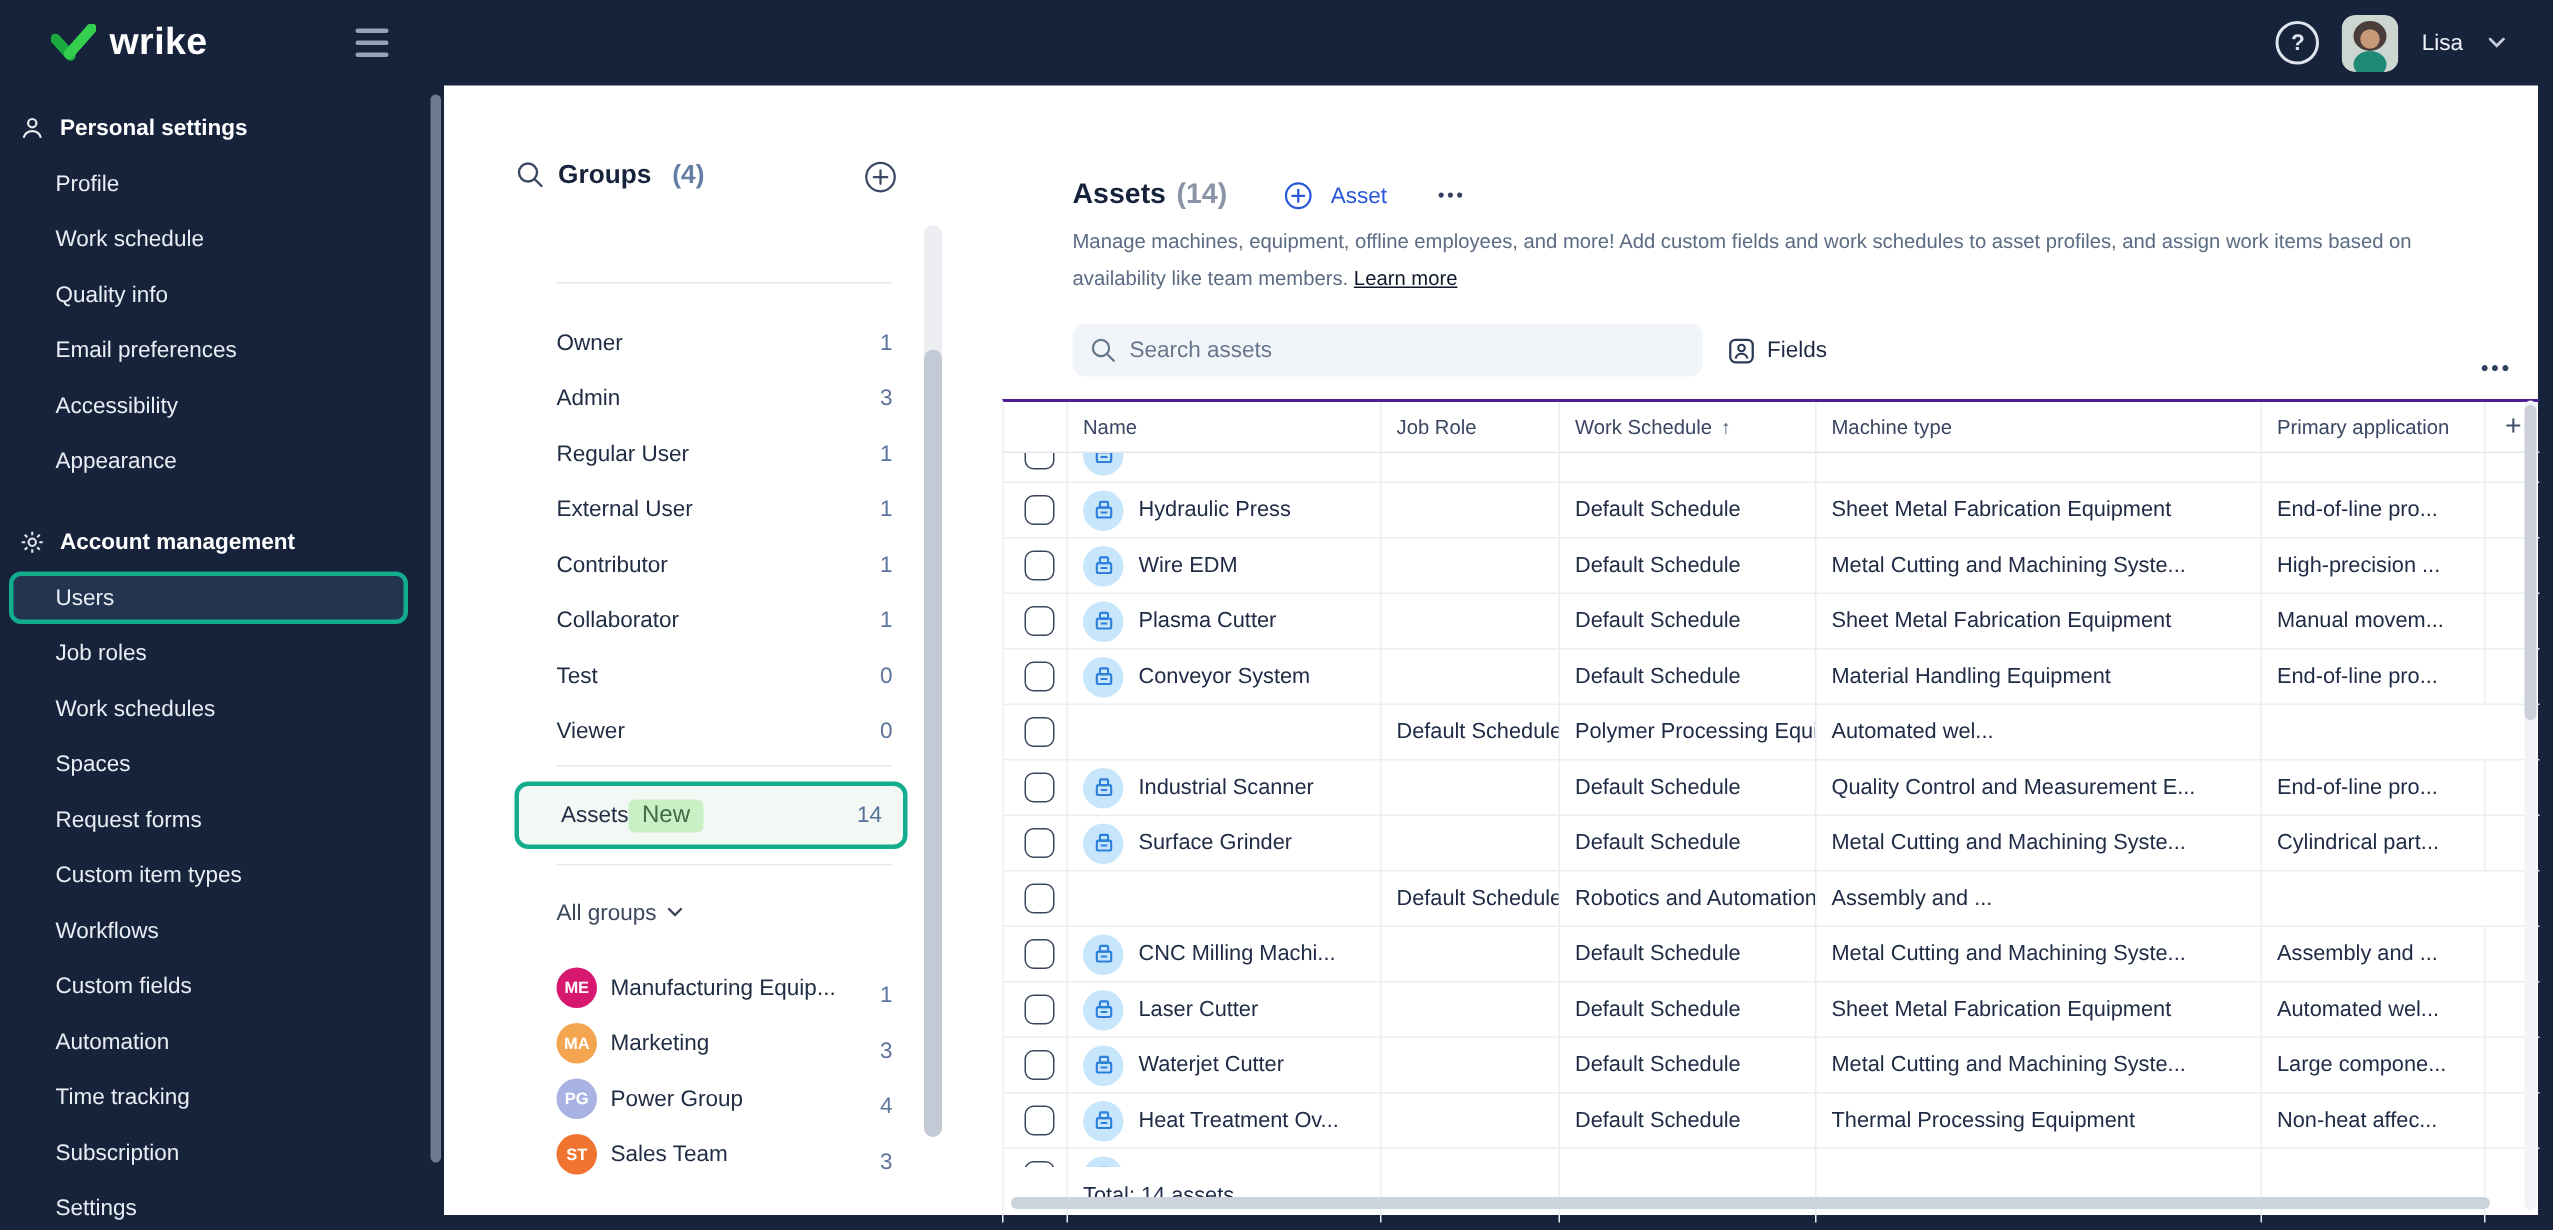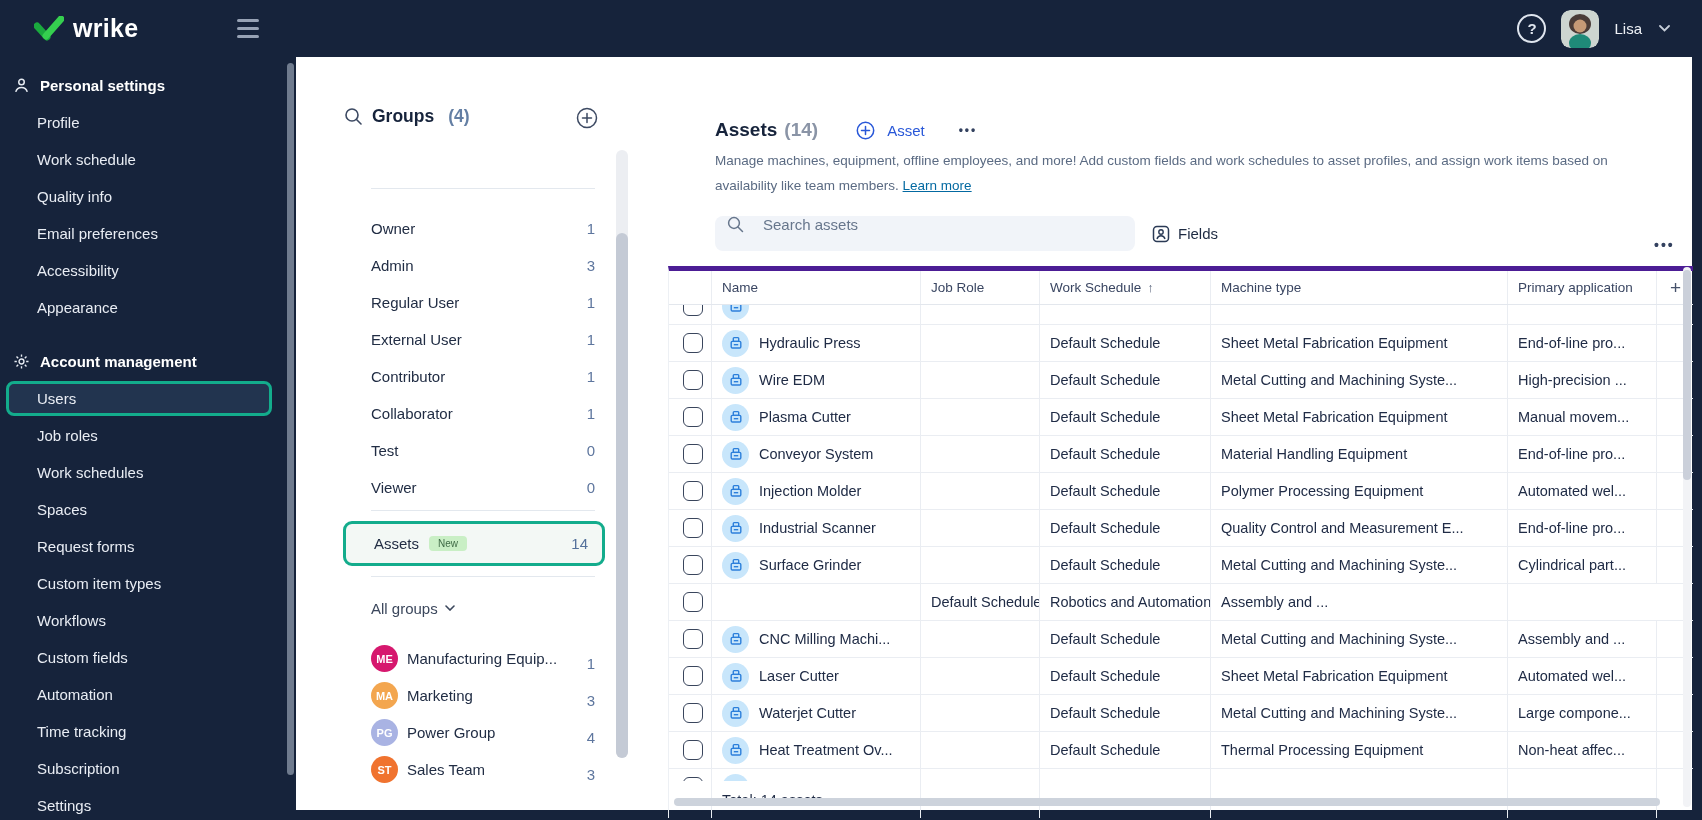--- a/index.html
+++ b/index.html
@@ -43,50 +43,50 @@
   .gp-plus { position:absolute; left:280px; top:50px; width:22px; height:22px; color:#3c4962; cursor:pointer; }
   .gp-divider { position:absolute; left:75px; width:224px; height:1px; background:#e3e8ee; }
   .grole-list { position:absolute; left:75px; top:143px; width:224px; }
   .grow { height:37px; display:flex; align-items:flex-end; justify-content:space-between; cursor:pointer; }
   .grow-label { font-size:15px; color:#212d44; white-space:nowrap; }
   .grow-count { font-size:15px; color:#5e769e; }
   .assets-box { position:absolute; left:47px; top:464px; width:262px; height:45px;
     border:3px solid #13ac8c; border-radius:9px; background:#f3f8f5;
     display:flex; align-items:center; padding:0 14px 0 28px; cursor:pointer; }
   .assets-label { font-size:15px; color:#212d44; }
-  .new-badge { margin-left:10px; background:#c9efc5; color:#3f6b46; font-size:10px; padding:2px 9px; border-radius:4px; }
+  .new-badge { background:#c9efc5; color:#3f6b46; font-size:16px; padding:2px 9px; border-radius:4px; }
   .assets-count { margin-left:auto; font-size:15px; color:#54719b; }
   .allgroups { position:absolute; left:75px; top:538px; height:26px; display:flex; align-items:center; gap:7px;
     font-size:15px; color:#3b475c; cursor:pointer; }
   .glist { position:absolute; left:75px; top:578px; width:224px; }
   .g-avatar { width:27px; height:27px; border-radius:50%; color:#ffffff; font-size:11px; font-weight:700;
     display:flex; align-items:center; justify-content:center; margin-right:9px; flex:none; }
   .grow .gleft { display:flex; align-items:center; min-width:0; }
   .gp-scroll-track { position:absolute; left:320px; top:93px; width:12px; height:608px; background:#eceef2; border-radius:6px; }
   .gp-scroll-thumb { position:absolute; left:0; top:83px; width:12px; height:525px; background:#c4cad5; border-radius:6px; }
   
   .asset-title { position:absolute; left:419px; top:59px; height:28px; display:flex; align-items:center; }
   .asset-title .t { font-size:19px; font-weight:700; color:#16233b; }
   .asset-title .c { font-size:19px; font-weight:700; color:#8a94a6; margin-left:7px; }
   .add-asset { display:flex; align-items:center; gap:12px; margin-left:38px; color:#2857d8; font-size:15px; cursor:pointer; }
   .dots { color:#33415f; font-size:12px; letter-spacing:2px; font-weight:700; cursor:pointer; }
   .title-dots { margin-left:34px; }
   .desc { position:absolute; left:419px; top:91px; width:960px; font-size:13.5px; line-height:25px; color:#5b6b83; }
-  .desc a { color:#0369a1; text-decoration:underline; cursor:pointer; }
+  .desc a { color:#0f172a; text-decoration:underline; cursor:pointer; }
   .search-box { position:absolute; left:419px; top:159px; width:420px; height:35px; background:#f1f4f9;
-    border-radius:8px; display:flex; align-items:flex-start; padding:0 12px; gap:19px; }
+    border-radius:8px; display:flex; align-items:center; padding:0 12px; gap:9px; }
   .search-box svg { color:#67768c; flex:none; }
   .search-box input { border:none; outline:none; background:transparent; font-size:15px; color:#1f2b45; width:100%;
     font-family:"Liberation Sans","DejaVu Sans",sans-serif; }
   .search-box input::placeholder { color:#67768c; }
   .fields-btn { position:absolute; left:856px; top:163px; height:27px; display:flex; align-items:center; gap:8px;
     font-size:15px; color:#1d2a42; cursor:pointer; }
   .table-dots { position:absolute; left:1358px; top:180px; font-size:14px; }
   
-  .table { position:absolute; left:372px; top:209px; width:1025px; border-top:5px solid #4c1d95; border-left:1px solid #edf0f4; }
+  .table { position:absolute; left:372px; top:209px; width:1025px; border-top:2px solid #4c1d95; border-left:1px solid #edf0f4; }
   .trow { display:grid; grid-template-columns:43px 209px 119px 171px 297px 149px 37px; border-bottom:1px solid #eaedf2; }
   .trow.thead { height:34px; border-bottom:1px solid #e3e7ed; }
   .trow.tbody { height:37px; }
   .td { display:flex; align-items:center; padding:0 10px; border-right:1px solid #eaedf2; overflow:hidden; white-space:nowrap; }
   .td:last-child { border-right:none; }
   .th { font-size:13.5px; color:#3a4662; }
   .cell-text { font-size:14.5px; color:#202c46; }
   .sort-arrow { margin-left:6px; color:#55617a; font-size:13px; }
   .cb { width:20px; height:20px; border:1.7px solid #39455c; border-radius:6px; background:#fff; margin-left:4px; cursor:pointer; flex:none; }
   .asset-av { width:27px; height:27px; border-radius:50%; background:#c8e6fb; display:flex; align-items:center; justify-content:center; margin-right:10px; flex:none; }
@@ -476,30 +476,20 @@
           <div class="td">
             <span class="cell-text">End-of-line pro...</span>
           </div>
           <div class="td"></div>
         </div>
         <div class="trow tbody">
           <div class="td">
             <span class="cb"></span>
           </div>
           <div class="td">
-            <span class="asset-av">
-              <svg width="14" height="14" viewBox="0 0 14 14" fill="none" stroke="#2c7fdb" stroke-width="1.4">
-                <rect x="4.3" y="1.6" width="5.4" height="3.8" rx="0.8"></rect>
-                <rect x="2.2" y="5.4" width="9.6" height="6.6" rx="1.2"></rect>
-                <path d="M4.8 8.7h4.4"></path>
-              </svg>
-            </span>
-            <span class="cell-text">Injection Molder</span>
-          </div>
-          <div class="td">
             <span class="cell-text"></span>
           </div>
           <div class="td">
             <span class="cell-text">Default Schedule</span>
           </div>
           <div class="td">
             <span class="cell-text">Polymer Processing Equipment</span>
           </div>
           <div class="td">
             <span class="cell-text">Automated wel...</span>

